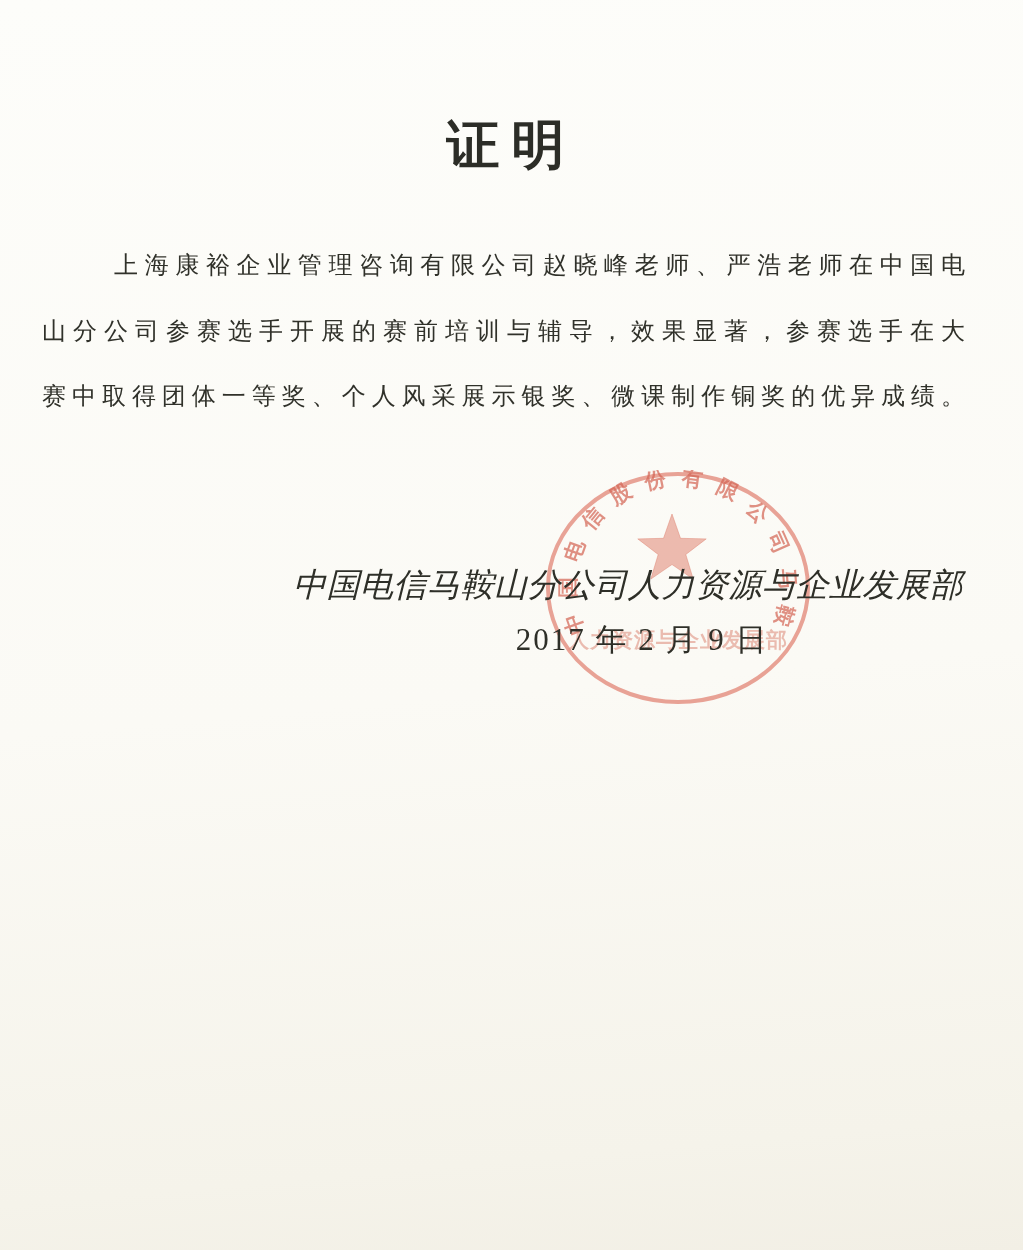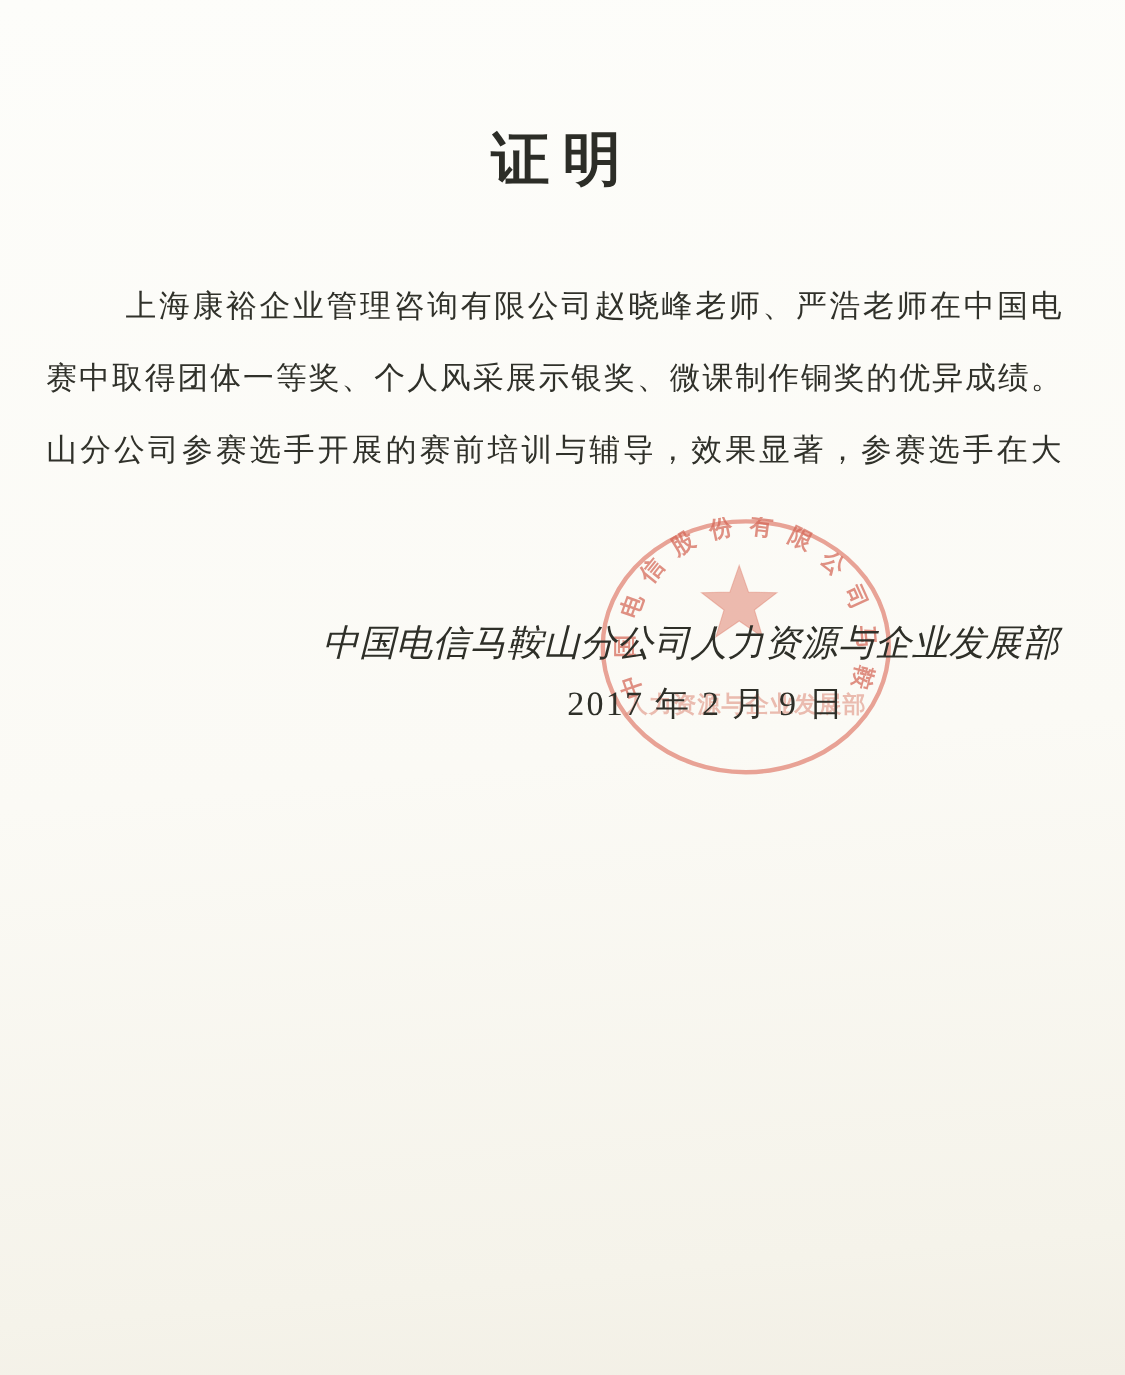--- a/index.html
+++ b/index.html
@@ -28,22 +28,22 @@
     font-size: 53px;
     font-weight: 600;
     letter-spacing: 12px;
     color: #2c2d27;
     z-index: 2;
   }
   .body-text {
     position: absolute;
     left: 42px;
     right: 58px;
-    top: 246px;
-    font-size: 28px;
+    top: 233px;
+    font-size: 24px;
     line-height: 65.5px;
     color: #30312a;
     z-index: 2;
   }
   .body-line {
     text-align: justify;
     text-align-last: justify;
     text-justify: inter-character;
   }
   .body-line.indent {
@@ -91,22 +91,22 @@
 </style>
 </head>
 <body>
 
 <div class="page">
 
   <h1 class="doc-title">证明</h1>
 
   <div class="body-text">
     <div class="body-line indent">上海康裕企业管理咨询有限公司赵晓峰老师、严浩老师在中国电</div>
+    <div class="body-line">山分公司参赛选手开展的赛前培训与辅导，效果显著，参赛选手在大</div>
     <div class="body-line">赛中取得团体一等奖、个人风采展示银奖、微课制作铜奖的优异成绩。</div>
-    <div class="body-line">山分公司参赛选手开展的赛前培训与辅导，效果显著，参赛选手在大</div>
   </div>
 
   <div class="stamp">
     <svg viewBox="0 0 272 240" xmlns="http://www.w3.org/2000/svg">
       <defs>
         <path id="ringPath" d="M 41.7 161.5 A 103 103 0 1 1 228.3 161.5" fill="none"></path>
       </defs>
       <ellipse cx="135" cy="118" rx="130" ry="114" fill="none" stroke="#d85845" stroke-width="4" stroke-opacity="0.62"></ellipse>
       <polygon points="129,44 137.5,68.3 163.2,68.9 142.8,84.5 150.2,109.1 129,94.5 107.8,109.1 115.2,84.5 94.8,68.9 120.5,68.3" fill="#e08573" fill-opacity="0.62" stroke="#d96f5c" stroke-opacity="0.45" stroke-width="1"></polygon>
       <text font-size="21" fill="#cf5240" fill-opacity="0.72" font-family="Liberation Serif, DejaVu Serif, serif" font-weight="bold">

